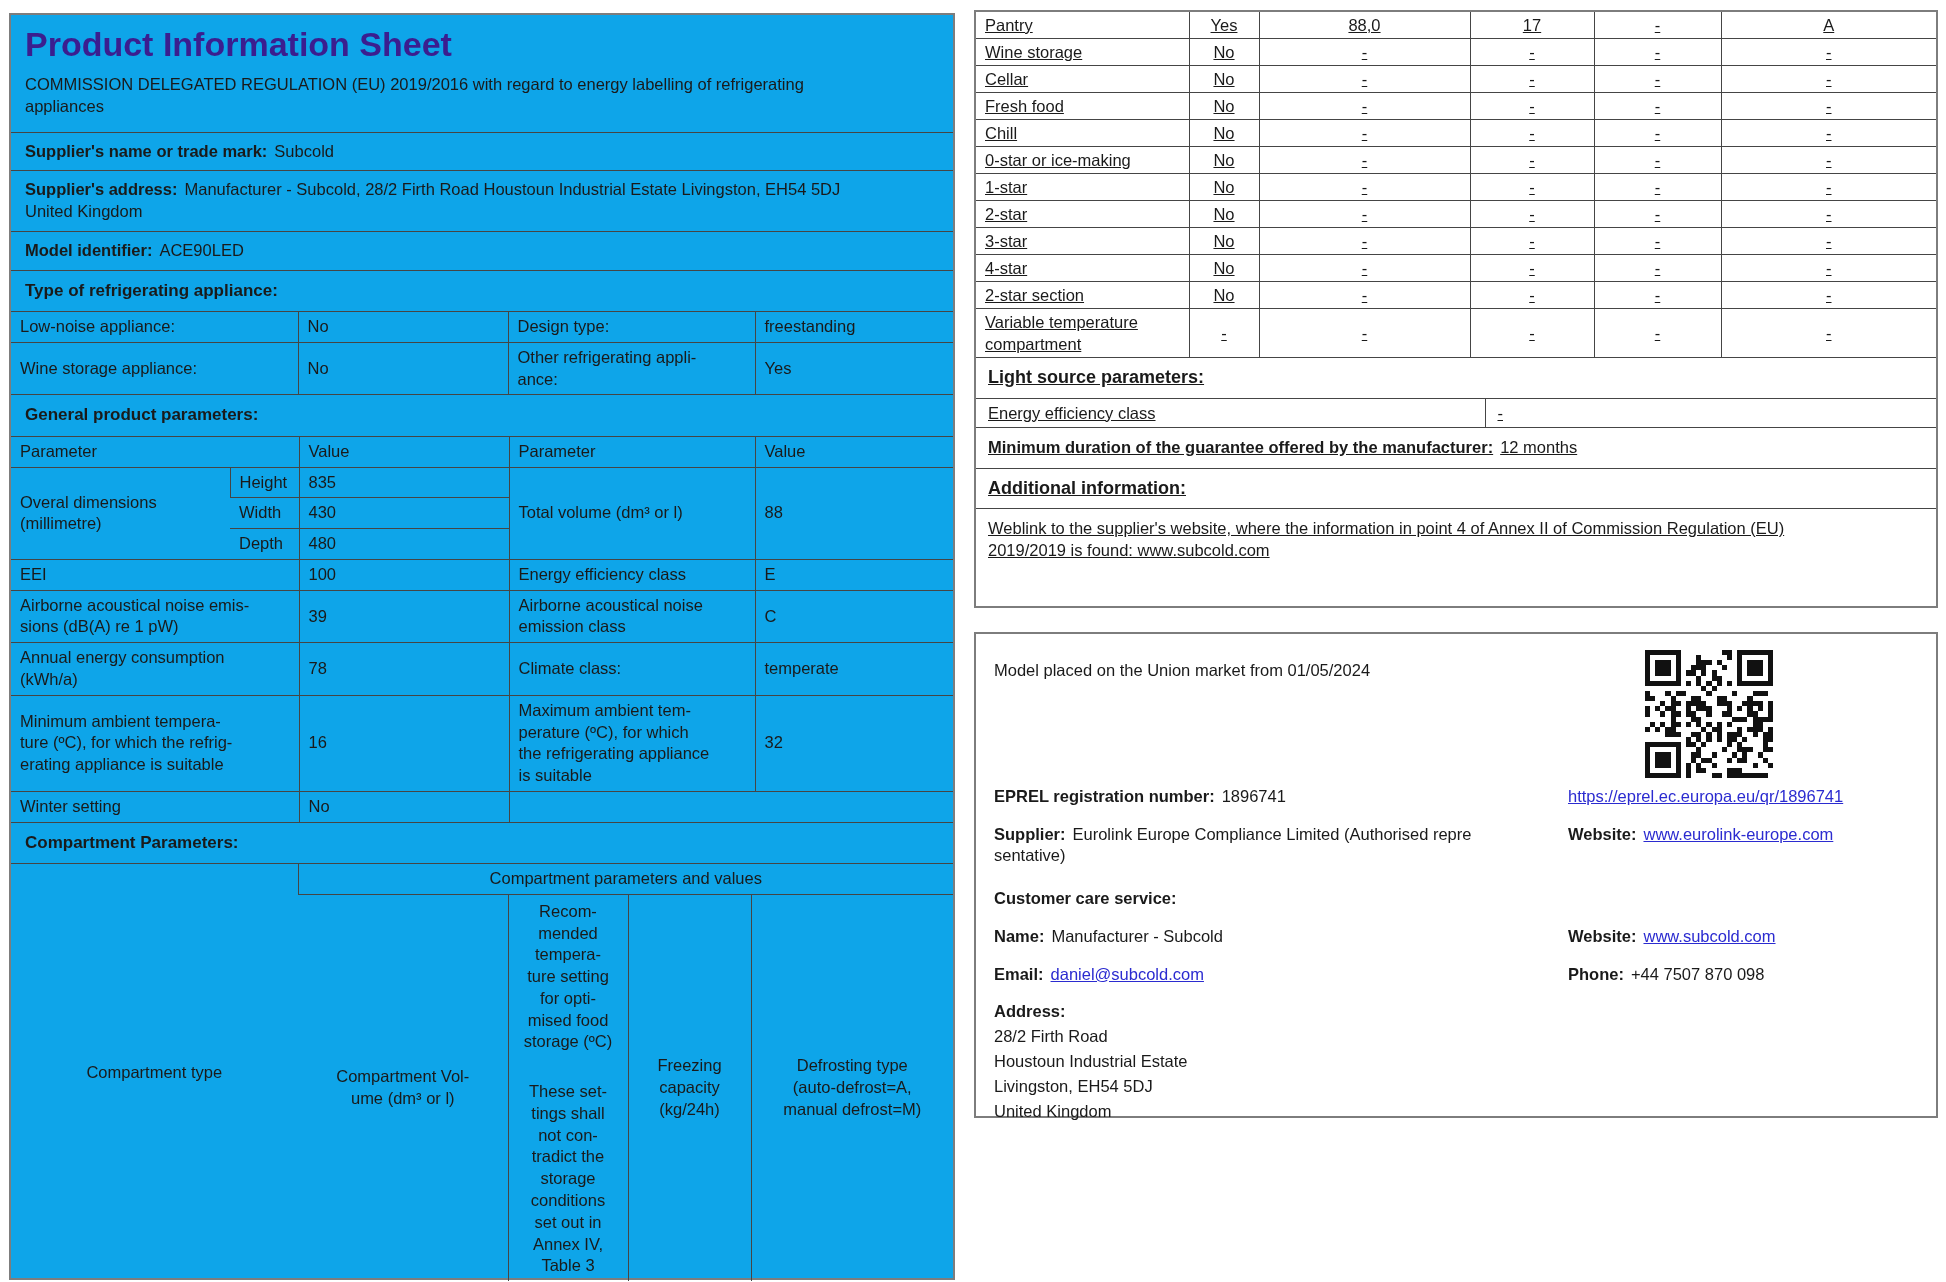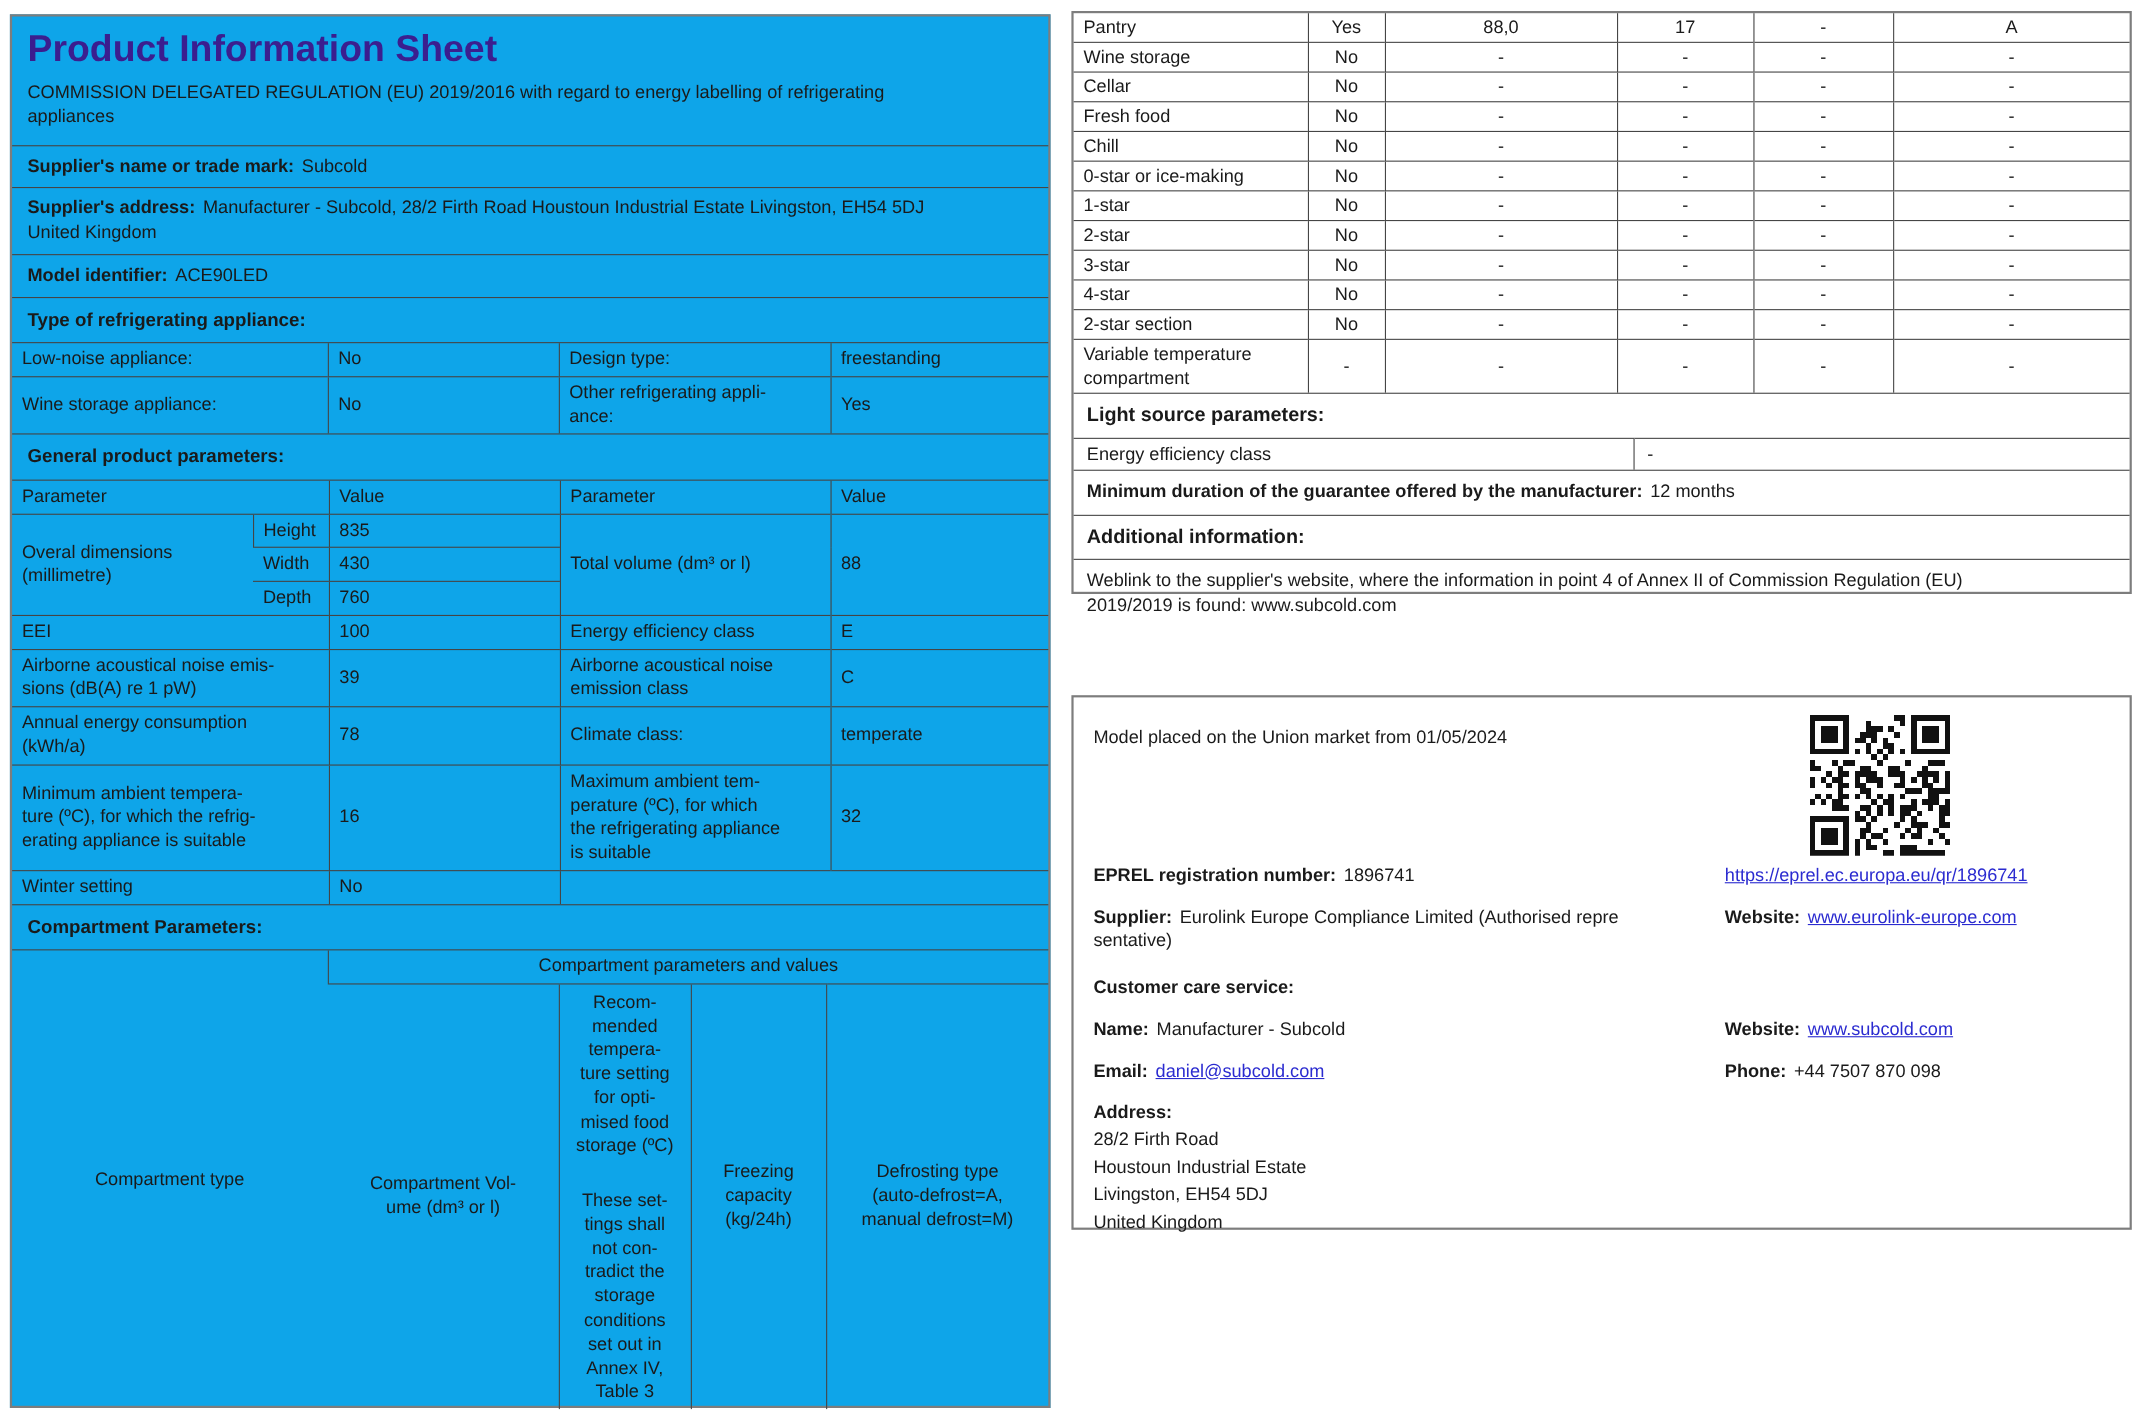--- a/index.html
+++ b/index.html
@@ -34,22 +34,22 @@
   table.tbl tr:first-child > td{border-top:none;}
 
   .comp-sec{flex:1;display:flex;border-bottom:none;}
   .comp-sec table{height:100%;}
   .comp-sec td{text-align:center;}
   .comp-sec .span-head{height:30px;text-align:center;}
   .comp-sec .toptd{vertical-align:top;padding-top:6px;}
   .comp-sec .rec p + p{margin-top:28px;}
 
   
-  .right-box{position:absolute;left:974px;top:10px;width:964px;height:530px;
-    border:2px solid var(--bd-outer);background:#fff;}
+  .right-box{position:absolute;left:974px;top:10px;width:964px;height:598px;
+    border:2px solid var(--bd-outer);background:#fff;text-decoration:underline;}
   table.rt{width:100%;border-collapse:collapse;table-layout:fixed;}
   table.rt td{border-left:1px solid var(--bd);border-top:1px solid var(--bd);
     padding:2px 9px;line-height:22px;text-align:center;vertical-align:middle;}
   table.rt td:first-child{border-left:none;text-align:left;}
   table.rt tr:first-child > td{border-top:none;}
   .rheading{font-weight:bold;padding:8px 12px;border-top:1px solid var(--bd);font-size:18px;}
   table.ls{width:100%;border-collapse:collapse;table-layout:fixed;}
   table.ls td{border-top:1px solid var(--bd);padding:3px 12px;line-height:22px;}
   table.ls td + td{border-left:1px solid var(--bd);}
   .guarantee{border-top:1px solid var(--bd);padding:9px 12px;}
@@ -141,21 +141,21 @@
         <td>835</td>
         <td rowspan="3">Total volume (dm³ or l)</td>
         <td rowspan="3">88</td>
       </tr>
       <tr>
         <td>Width</td>
         <td>430</td>
       </tr>
       <tr>
         <td>Depth</td>
-        <td>760</td>
+        <td>480</td>
       </tr>
       <tr>
         <td colspan="2">EEI</td>
         <td>100</td>
         <td>Energy efficiency class</td>
         <td>E</td>
       </tr>
       <tr>
         <td colspan="2" class="pre">Airborne acoustical noise emis-
 sions (dB(A) re 1 pW)</td>

